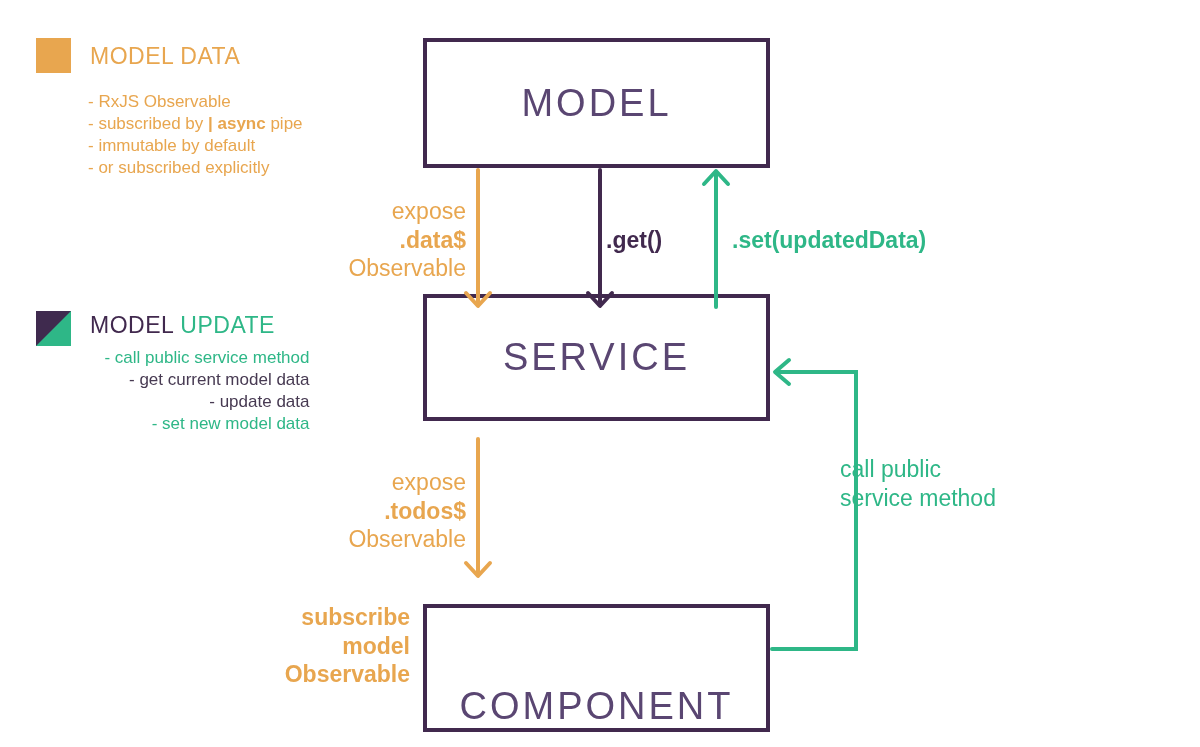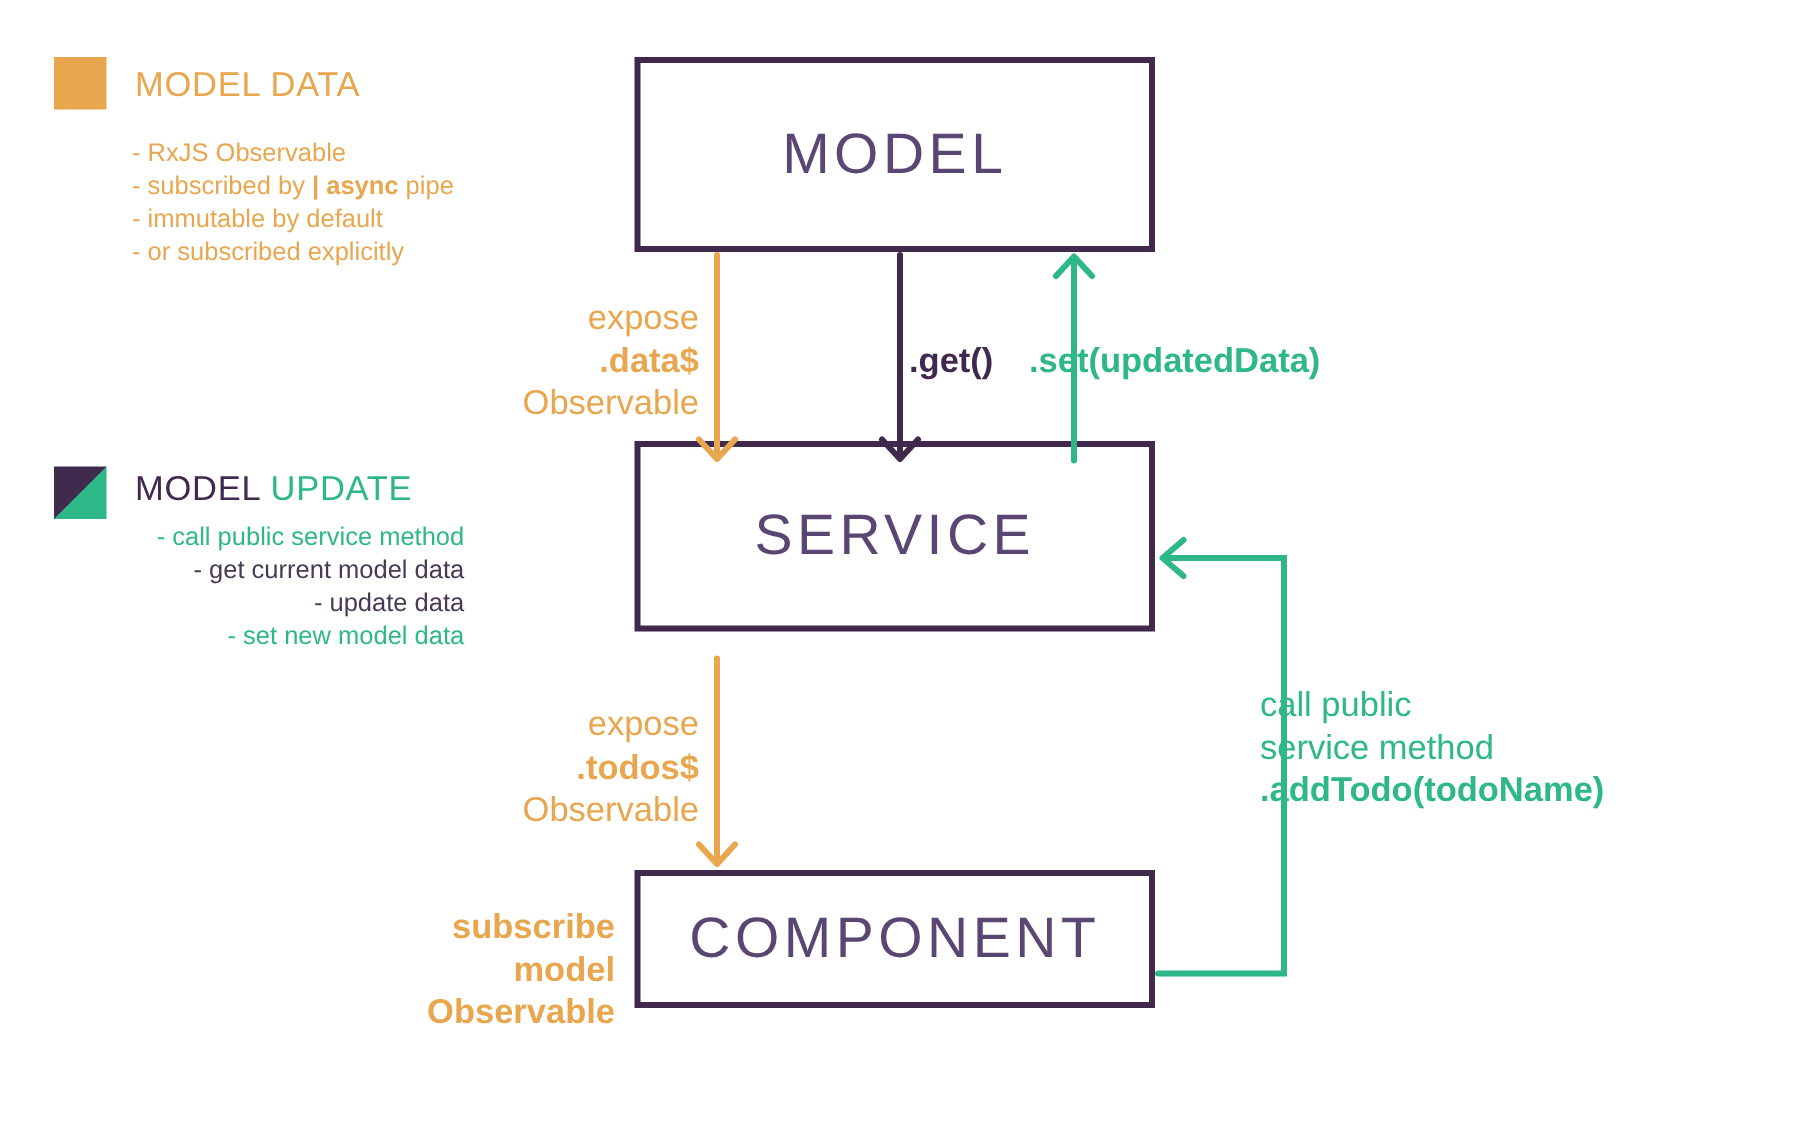--- a/index.html
+++ b/index.html
@@ -62,21 +62,21 @@
   .lbl {
     position: absolute;
     font-size: 23px;
     line-height: 28.5px;
     white-space: nowrap;
   }
   .lbl-right { text-align: right; }
 
   #lbl-expose-data  { right: 734px; top: 197px; }
   #lbl-get          { left: 606px;  top: 226px; }
-  #lbl-set          { left: 686px;  top: 226px; }
+  #lbl-set          { left: 732px;  top: 226px; }
   #lbl-expose-todos { right: 734px; top: 468px; }
   #lbl-subscribe    { right: 790px; top: 603px; }
   #lbl-addtodo      { left: 840px;  top: 455px; }
 
   svg.arrow-layer {
     position: absolute;
     left: 0; top: 0;
     width: 1200px; height: 747px;
     pointer-events: none;
   }
@@ -107,21 +107,21 @@
       <div class="c-green">- set new model data</div>
     </div>
   </div>
 
   <div class="node-box" style="top:38px; height:130px;">
     <span class="node-title">MODEL</span>
   </div>
   <div class="node-box" style="top:294px; height:127px;">
     <span class="node-title">SERVICE</span>
   </div>
-  <div class="node-box" style="top:580px; height:92px;">
+  <div class="node-box" style="top:604px; height:128px;align-items:flex-end;">
     <span class="node-title">COMPONENT</span>
   </div>
 
   <svg class="arrow-layer" viewBox="0 0 1200 747" xmlns="http://www.w3.org/2000/svg">
 
     <g stroke="#E8A64F" stroke-width="4" fill="none" stroke-linecap="round" stroke-linejoin="round">
       <path d="M478 170 V303"></path>
       <path d="M466 293 L478 306 L490 293"></path>
     </g>
 
@@ -164,16 +164,15 @@
 
   <div class="lbl lbl-right bold c-orange" id="lbl-subscribe">
     <div>subscribe</div>
     <div>model</div>
     <div>Observable</div>
   </div>
 
   <div class="lbl c-green" id="lbl-addtodo">
     <div>call public</div>
     <div>service method</div>
-    <div class="bold">.addTodo(todoName)</div>
   </div>
 
 </div>
 
 </body></html>

